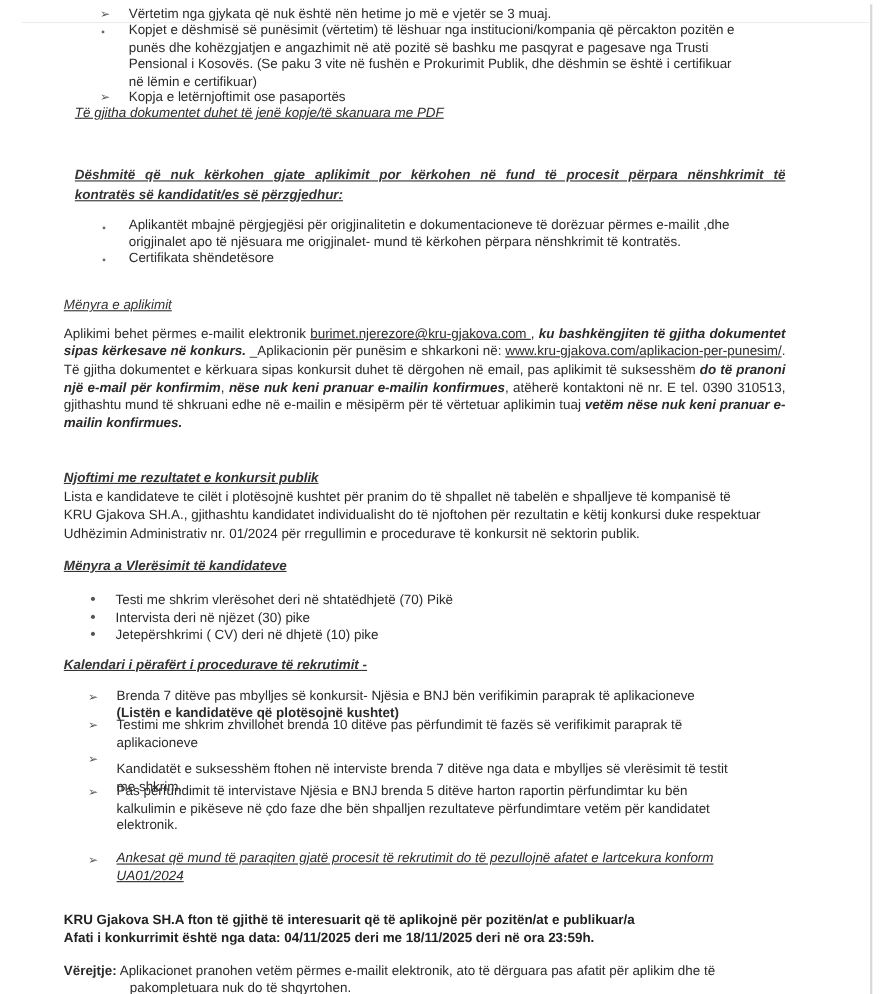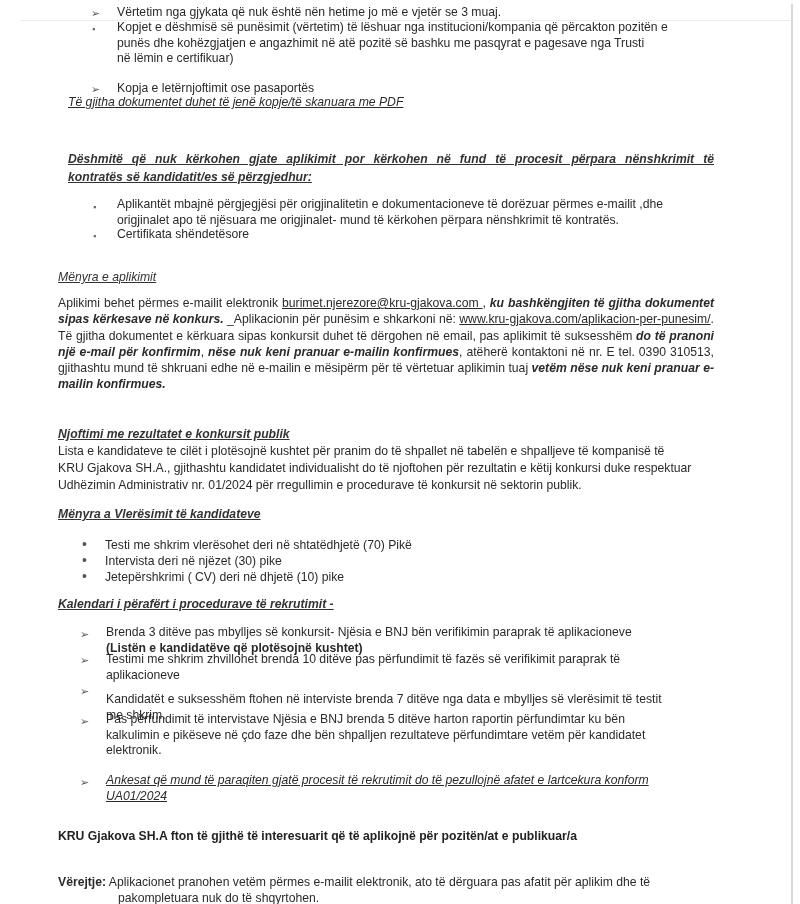--- a/index.html
+++ b/index.html
@@ -32,20 +32,21 @@
   <div class="scan-line"></div>
   <div class="right-edge"></div>
 
   <span class="arrow" style="left:91px;top:6px;">➢</span>
   <p class="blk" style="left:117px;top:5px;">Vërtetim nga gjykata që nuk është  nën hetime jo më e vjetër se 3 muaj.</p>
 
   <span class="sq" style="left:92px;top:22px;">▪</span>
   <div class="blk" style="left:117px;top:20px;">
     <p>Kopjet e dëshmisë së punësimit (vërtetim) të lëshuar nga institucioni/kompania që përcakton pozitën e</p>
     <p>punës dhe kohëzgjatjen e angazhimit në atë pozitë së bashku me pasqyrat e pagesave nga Trusti</p>
+    <p>Pensional i Kosovës. (Se paku 3 vite në fushën e Prokurimit Publik, dhe dëshmin se është i certifikuar</p>
     <p>në lëmin e certifikuar)</p>
   </div>
 
   <span class="arrow" style="left:91px;top:82px;">➢</span>
   <p class="blk" style="left:117px;top:81px;">Kopja e letërnjoftimit ose pasaportës</p>
 
   <p class="blk it ul" style="left:68px;top:95px;">Të gjitha dokumentet duhet të jenë kopje/të skanuara me PDF</p>
 
   <div class="blk heading just" style="left:68px;top:150px;width:646px;line-height:18px;">
     <p style="text-align:justify;text-align-last:justify;">Dëshmitë që nuk kërkohen gjate aplikimit por kërkohen në fund të procesit përpara nënshkrimit të</p>
@@ -78,21 +79,21 @@
   <p class="blk" style="left:105px;top:538px;">Testi me shkrim vlerësohet deri në shtatëdhjetë (70) Pikë</p>
   <span class="dot" style="left:82px;top:553px;">•</span>
   <p class="blk" style="left:105px;top:554px;">Intervista deri në njëzet (30) pike</p>
   <span class="dot" style="left:82px;top:569px;">•</span>
   <p class="blk" style="left:105px;top:570px;">Jetepërshkrimi  ( CV) deri në dhjetë (10) pike</p>
 
   <p class="blk heading" style="left:58px;top:597px;">Kalendari i përafërt i procedurave të rekrutimit -</p>
 
   <span class="arrow" style="left:80px;top:627px;">➢</span>
   <div class="blk" style="left:106px;top:625px;">
-    <p>Brenda 3 ditëve pas mbylljes së konkursit- Njësia e BNJ bën verifikimin paraprak të aplikacioneve</p>
+    <p>Brenda 7 ditëve pas mbylljes së konkursit- Njësia e BNJ bën verifikimin paraprak të aplikacioneve</p>
     <p class="b">(Listën e kandidatëve që plotësojnë kushtet)</p>
   </div>
 
   <span class="arrow" style="left:80px;top:653px;">➢</span>
   <div class="blk" style="left:106px;top:652px;">
     <p>Testimi me shkrim zhvillohet brenda 10 ditëve pas përfundimit të fazës së verifikimit paraprak të</p>
     <p>aplikacioneve</p>
   </div>
 
   <span class="arrow" style="left:80px;top:684px;">➢</span>
@@ -108,18 +109,19 @@
     <p>elektronik.</p>
   </div>
 
   <span class="arrow" style="left:80px;top:775px;">➢</span>
   <div class="blk it ul" style="left:106px;top:773px;">
     <p>Ankesat që mund të paraqiten gjatë procesit  të rekrutimit do të pezullojnë afatet e  lartcekura konform</p>
     <p>UA01/2024</p>
   </div>
 
   <p class="blk b" style="left:58px;top:829px;color:#222;">KRU Gjakova SH.A fton të gjithë të interesuarit që të aplikojnë për pozitën/at e publikuar/a</p>
+  <p class="blk b" style="left:58px;top:845px;color:#222;">Afati i konkurrimit është nga data:  04/11/2025 deri me  18/11/2025 deri në ora 23:59h.</p>
 
   <p class="blk" style="left:58px;top:875px;">
     <span class="b">Vërejtje:</span><span> Aplikacionet  pranohen vetëm përmes e-mailit elektronik, ato të dërguara pas afatit për aplikim dhe të</span>
   </p>
   <p class="blk" style="left:118px;top:891px;">pakompletuara  nuk do të shqyrtohen.</p>
 </div>
 
 </body></html>

